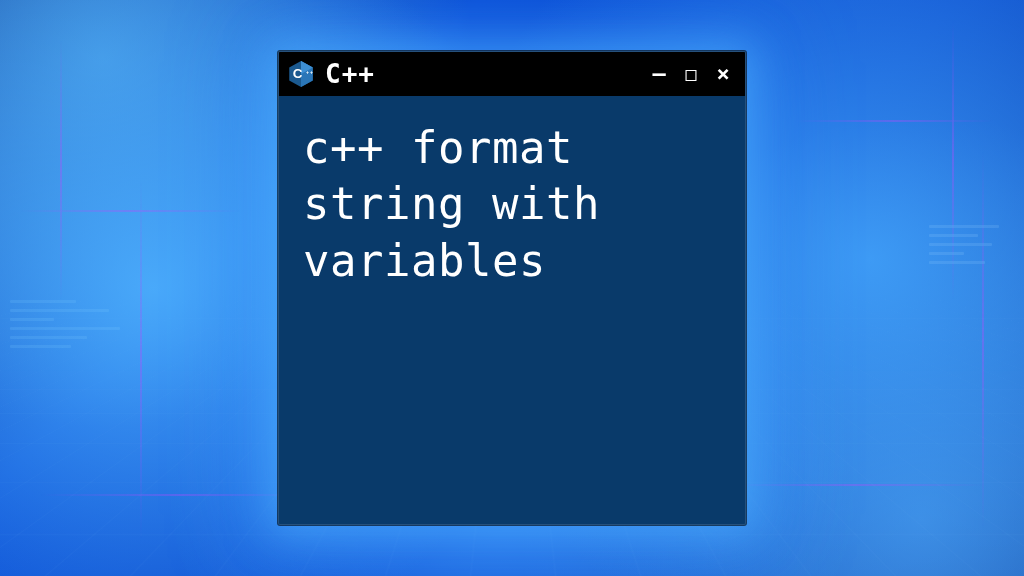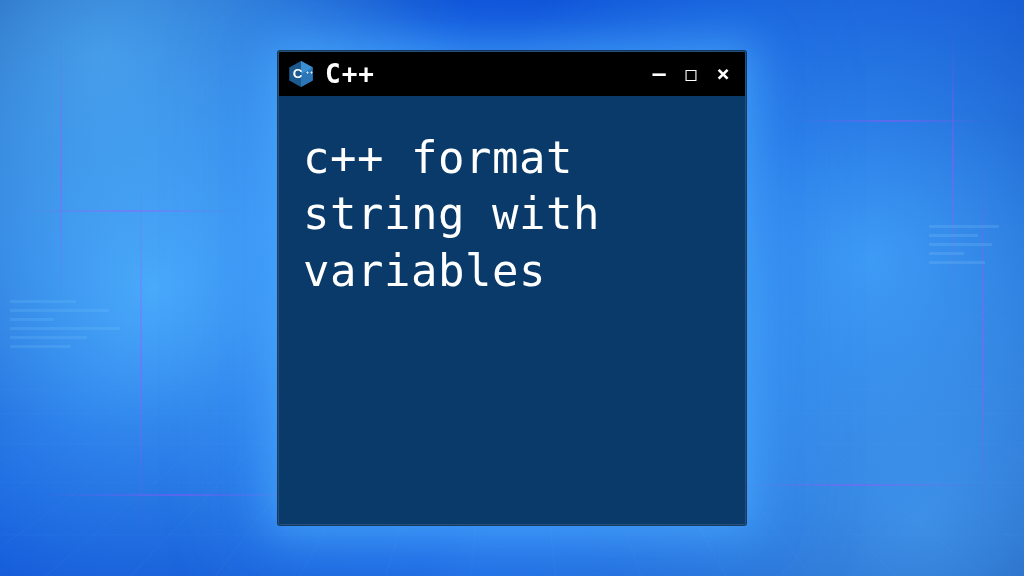--- a/index.html
+++ b/index.html
@@ -99,21 +99,21 @@
       background: transparent; border: none; color: #fff;
       font-family: "Consolas",monospace; font-size: 22px; font-weight: 700;
       width: 24px; height: 28px; line-height: 28px; text-align: center;
       cursor: pointer; padding: 0;
     }
     .win-btn.max { font-size: 18px; }
     .win-btn.close { font-size: 22px; }
 
     .content {
       flex: 1;
-      padding: 34px 24px;
+      padding: 24px 24px;
       font-family: "Consolas","Menlo","DejaVu Sans Mono",monospace;
       font-size: 44px;
       line-height: 1.28;
       color: #fff;
       letter-spacing: 0.5px;
       white-space: pre-line;
     }
   </style>
 </head>
 <body>

